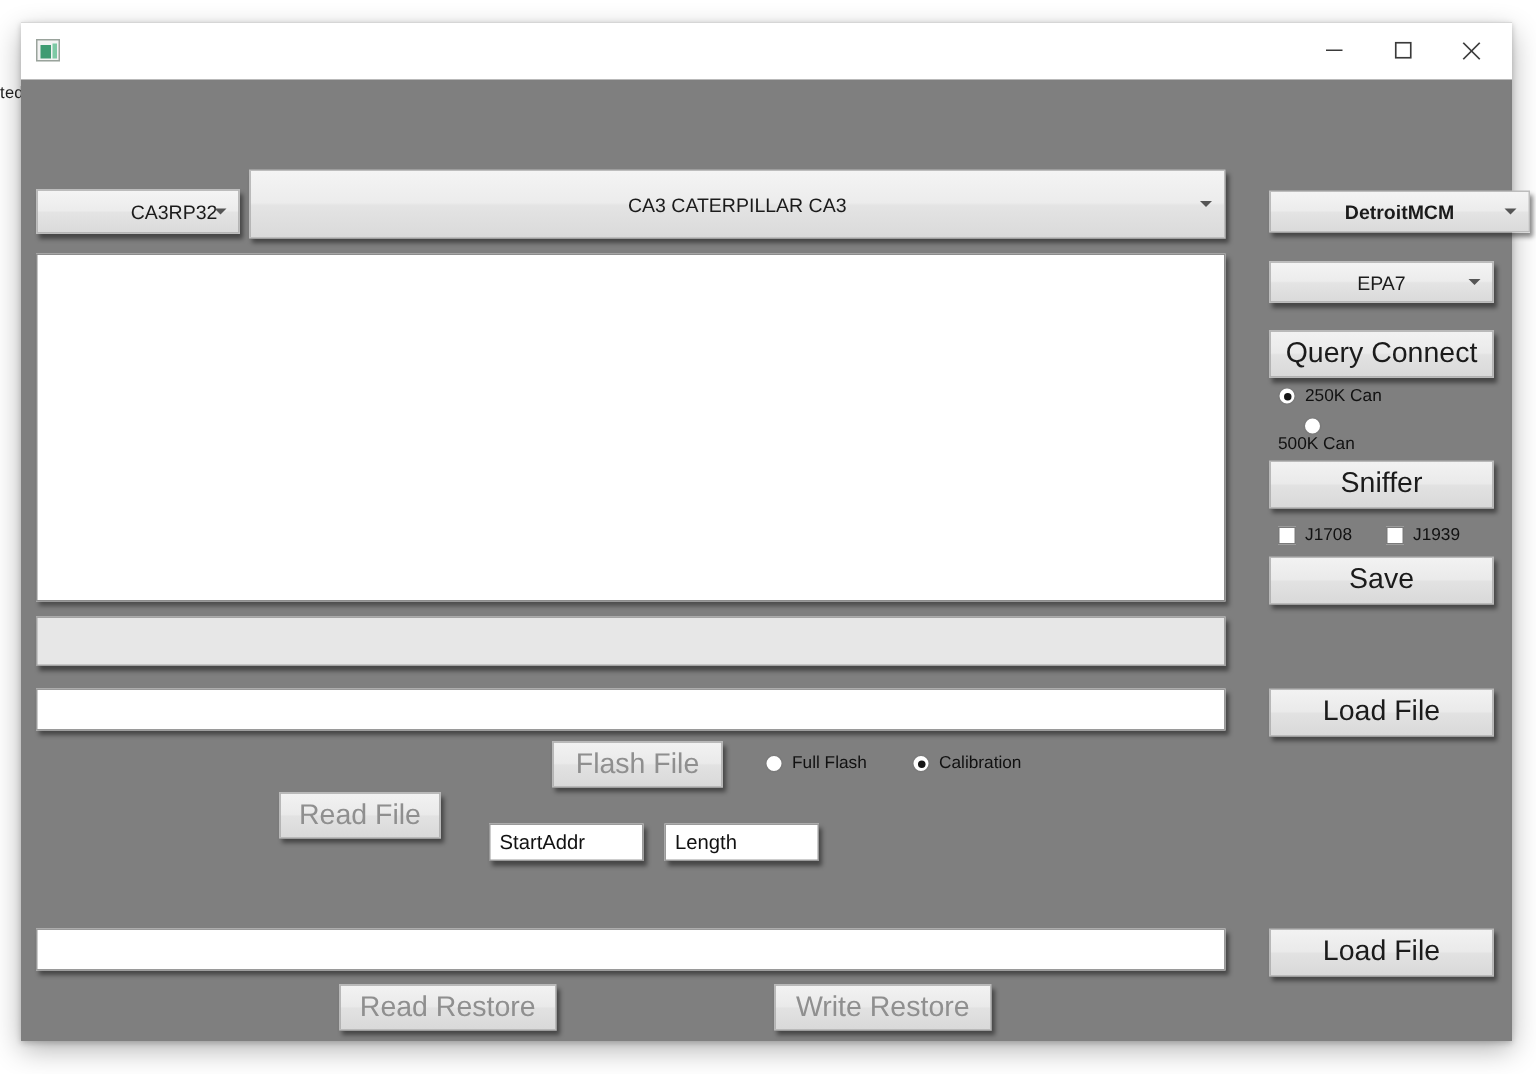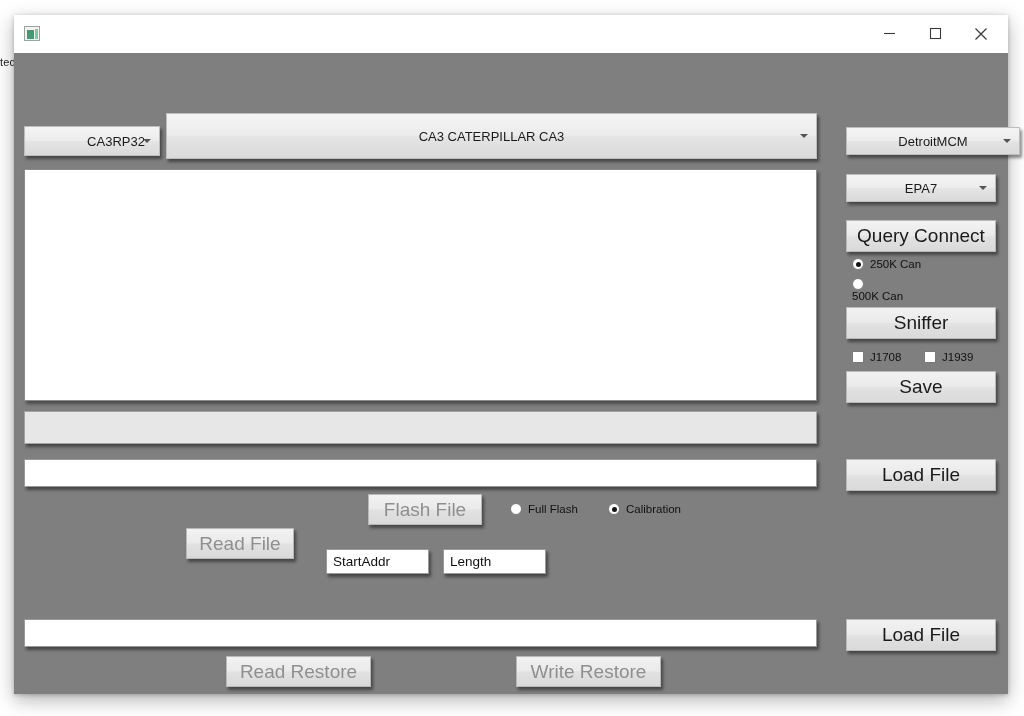--- a/index.html
+++ b/index.html
@@ -127,21 +127,21 @@
     position: absolute;
     background: #e7e7e7;
     border: 1px solid #a3a3a3;
     box-shadow: 2px 3px 3px rgba(0,0,0,0.45);
     box-sizing: border-box;
   }
 
   
   .radio {
     position: absolute;
-    display: flex; 
+    display: flex; align-items: center;
     font-size: 11.5px; color: #111;
     white-space: nowrap;
     user-select: none;
   }
   .radio .mark {
     width: 12px; height: 12px; border-radius: 50%;
     background: #ffffff;
     border: 1px solid #7a7a7a;
     margin-right: 6px;
     position: relative;
@@ -220,21 +220,21 @@
       </div>
 
       <div class="progressbar" style="left:10px; top:358px; width:793px; height:33px;">
         <span></span>
       </div>
 
       <div class="textbox" style="left:10px; top:406px; width:793px; height:28px;">
         <span></span>
       </div>
 
-      <div class="combo" style="left:832px; top:74px; width:174px; height:28px;">
+      <div class="combo" style="left:832px; top:74px; width:174px; height:28px;font-weight:bold;">
         <span>DetroitMCM</span>
         <span class="caret"></span>
       </div>
 
       <div class="combo" style="left:832px; top:121px; width:150px; height:28px;">
         <span>EPA7</span>
         <span class="caret"></span>
       </div>
 
       <div class="btn" style="left:832px; top:167px; width:150px; height:32px;">

